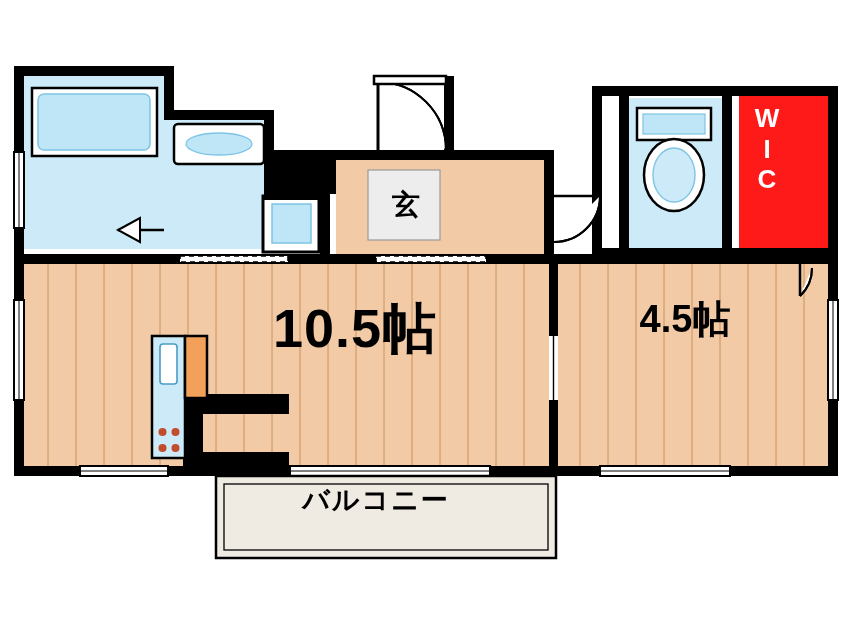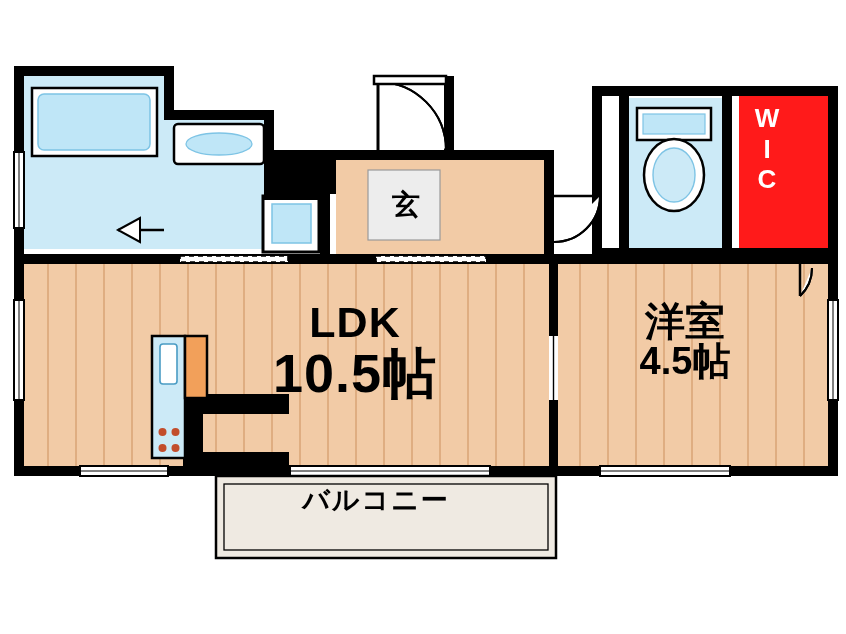--- a/index.html
+++ b/index.html
@@ -228,26 +228,24 @@
     <circle cx="175.5" cy="448" r="4" fill="#c24d2c"></circle>
   </g>
 
   <g>
     <rect x="216" y="476" width="340" height="82" fill="#efeae2" stroke="#000" stroke-width="2.5"></rect>
     <rect x="224" y="484" width="324" height="66" fill="none" stroke="#000" stroke-width="1.3"></rect>
   </g>
 </svg>
 
 <div class="lbl" id="ldk-label">
-  <div>LDK</div>
   <div class="line2">10.5帖</div>
 </div>
 
 <div class="lbl" id="washitsu-label">
-  <div>洋室</div>
   <div class="line2">4.5帖</div>
 </div>
 
 <div class="lbl" id="wic-label">
   <div>W</div>
   <div>I</div>
   <div>C</div>
 </div>
 
 <div class="lbl" id="genkan-label">玄</div>

